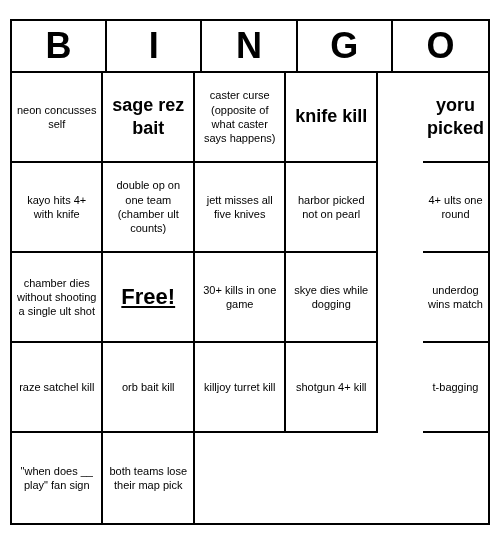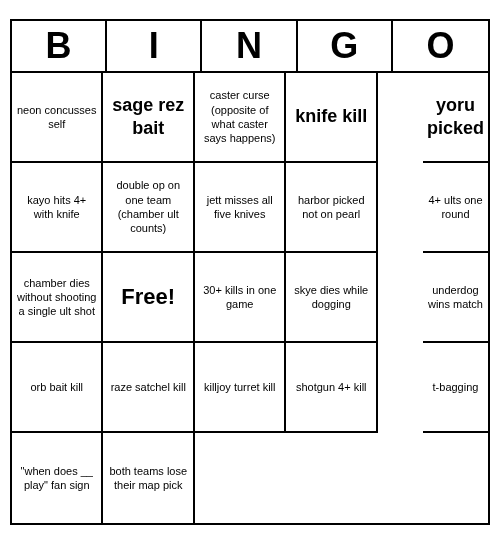--- a/index.html
+++ b/index.html
@@ -56,20 +56,21 @@
     .bingo-cell:nth-child(5n) {
       border-right: none;
       margin-left: 45px;
     }
     .bingo-cell:nth-child(n+21) {
       border-bottom: none;
     }
     .bingo-cell.free {
       font-size: 22px;
       font-weight: bold;
+      text-decoration: underline;
     }
     .cell-large {
       font-size: 18px;
       font-weight: bold;
     }
   </style>
 </head>
 <body>
 
 <div class="bingo-card">
@@ -120,24 +121,24 @@
       <div class="bingo-cell">
         <span>30+ kills in one game</span>
       </div>
       <div class="bingo-cell">
         <span>skye dies while dogging</span>
       </div>
       <div class="bingo-cell">
         <span>underdog wins match</span>
       </div>
       <div class="bingo-cell">
-        <span>orb bait kill</span>
+        <span>raze satchel kill</span>
       </div>
       <div class="bingo-cell">
-        <span>raze satchel kill</span>
+        <span>orb bait kill</span>
       </div>
       <div class="bingo-cell">
         <span>killjoy turret kill</span>
       </div>
       <div class="bingo-cell">
         <span>shotgun 4+ kill</span>
       </div>
       <div class="bingo-cell">
         <span>t-bagging</span>
       </div>

